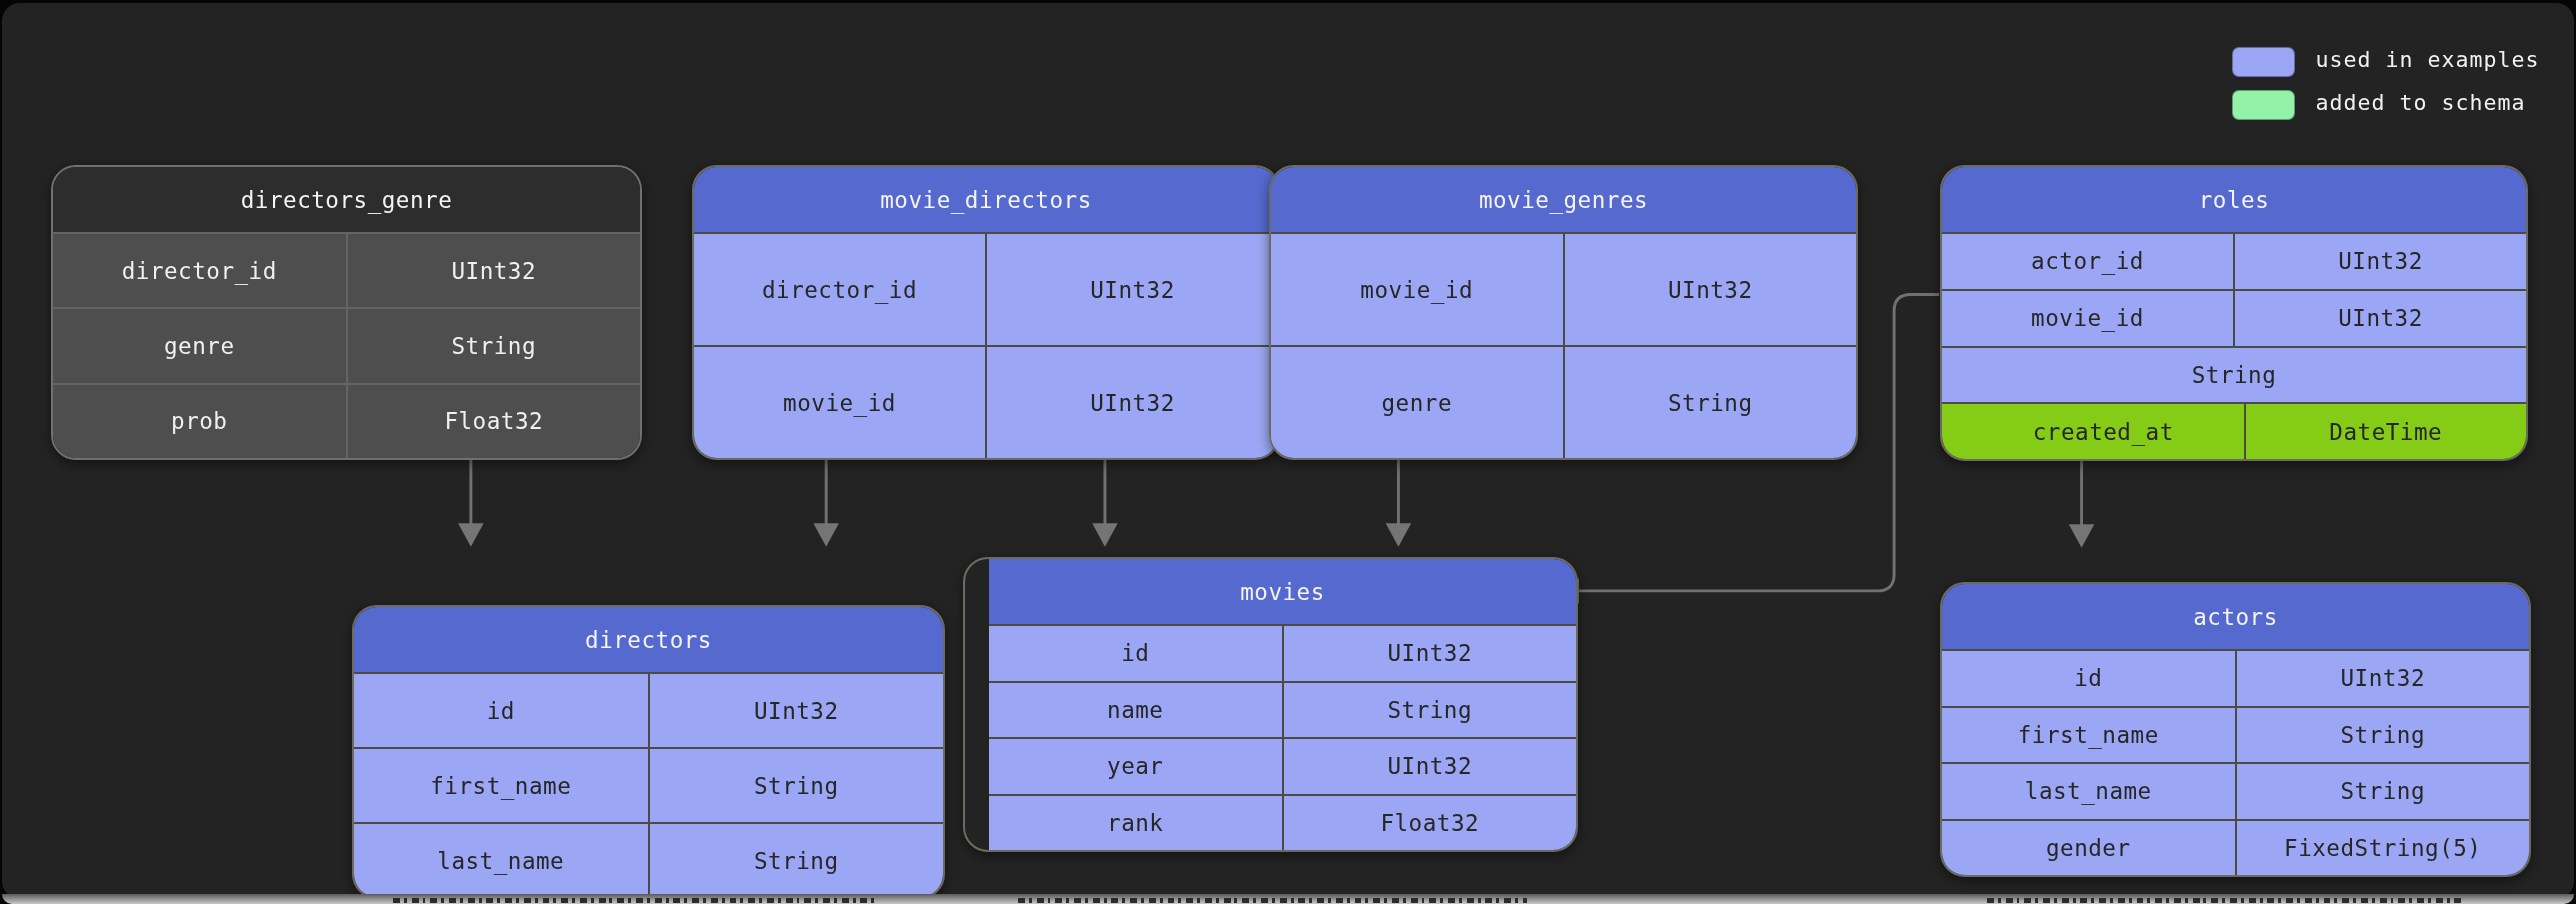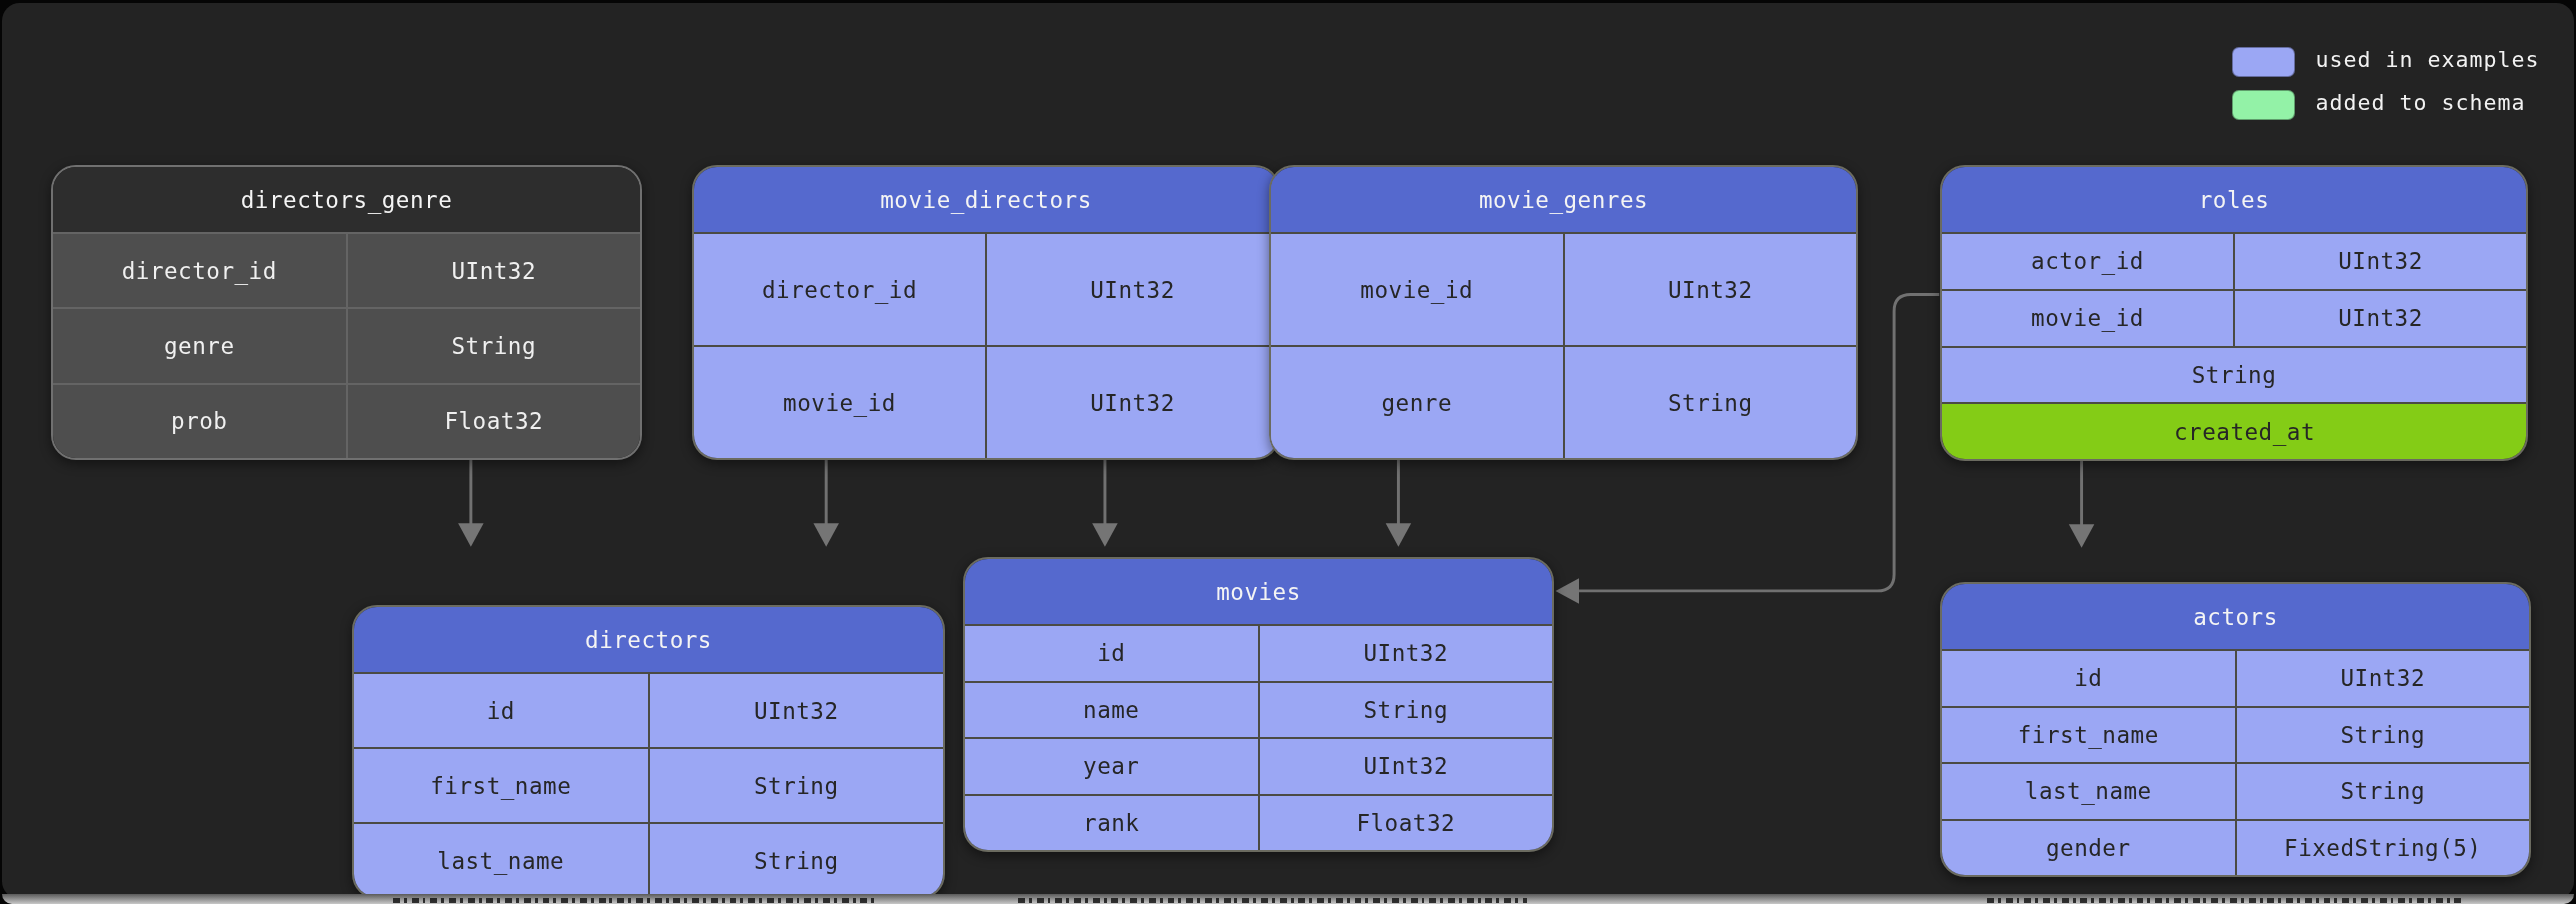--- a/index.html
+++ b/index.html
@@ -32,21 +32,21 @@
   .blue .cell{color:#262626;border-left:2.9px solid #4b4b43;}
   .dark .cell{color:#f0f0f0;border-left:2.9px solid #646464;}
   .cell:first-child{border-left:none !important;}
 
   
   .p-dg{left:51px;top:165px;width:587px;height:291px;}
   .p-md{left:692px;top:165px;width:584px;height:291px;}
   .p-mg{left:1269px;top:165px;width:585px;height:291px;}
   .p-ro{left:1940px;top:165px;width:584px;height:292px;}
   .p-di{left:352px;top:557px;width:589px;height:290px;margin-top:48px;}
-  .p-mo{left:963px;top:557px;width:587px;height:291px;}
+  .p-mo{left:963px;top:557px;width:587px;height:291px;padding-left:24px;}
   .p-ac{left:1940px;top:582px;width:587px;height:291px;}
 
   
   .legend{position:absolute;left:2232px;top:47px;display:flex;flex-direction:column;gap:11.8px;}
   .legend-row{display:flex;align-items:flex-start;gap:20.6px;height:31px;}
   .swatch{width:63px;height:30px;border-radius:6.9px;border:1px solid rgba(0,0,0,.35);box-sizing:border-box;}
   .legend-label{font-size:21.6px;color:#f2f2f2;letter-spacing:1px;white-space:nowrap;}
 
   
   svg.arrows{position:absolute;left:0;top:0;pointer-events:none;}
@@ -142,20 +142,21 @@
         </div>
         <div class="trow">
           <div class="cell">movie_id</div>
           <div class="cell">UInt32</div>
         </div>
         <div class="trow">
           <div class="cell">String</div>
         </div>
         <div class="trow added">
           <div class="cell">created_at</div>
+          <div class="cell">DateTime</div>
         </div>
       </div>
   </div>
 
   <div class="tbl blue p-di">
     <div class="thead">directors</div>
     <div class="tbody">
         <div class="trow">
           <div class="cell">id</div>
           <div class="cell">UInt32</div>

